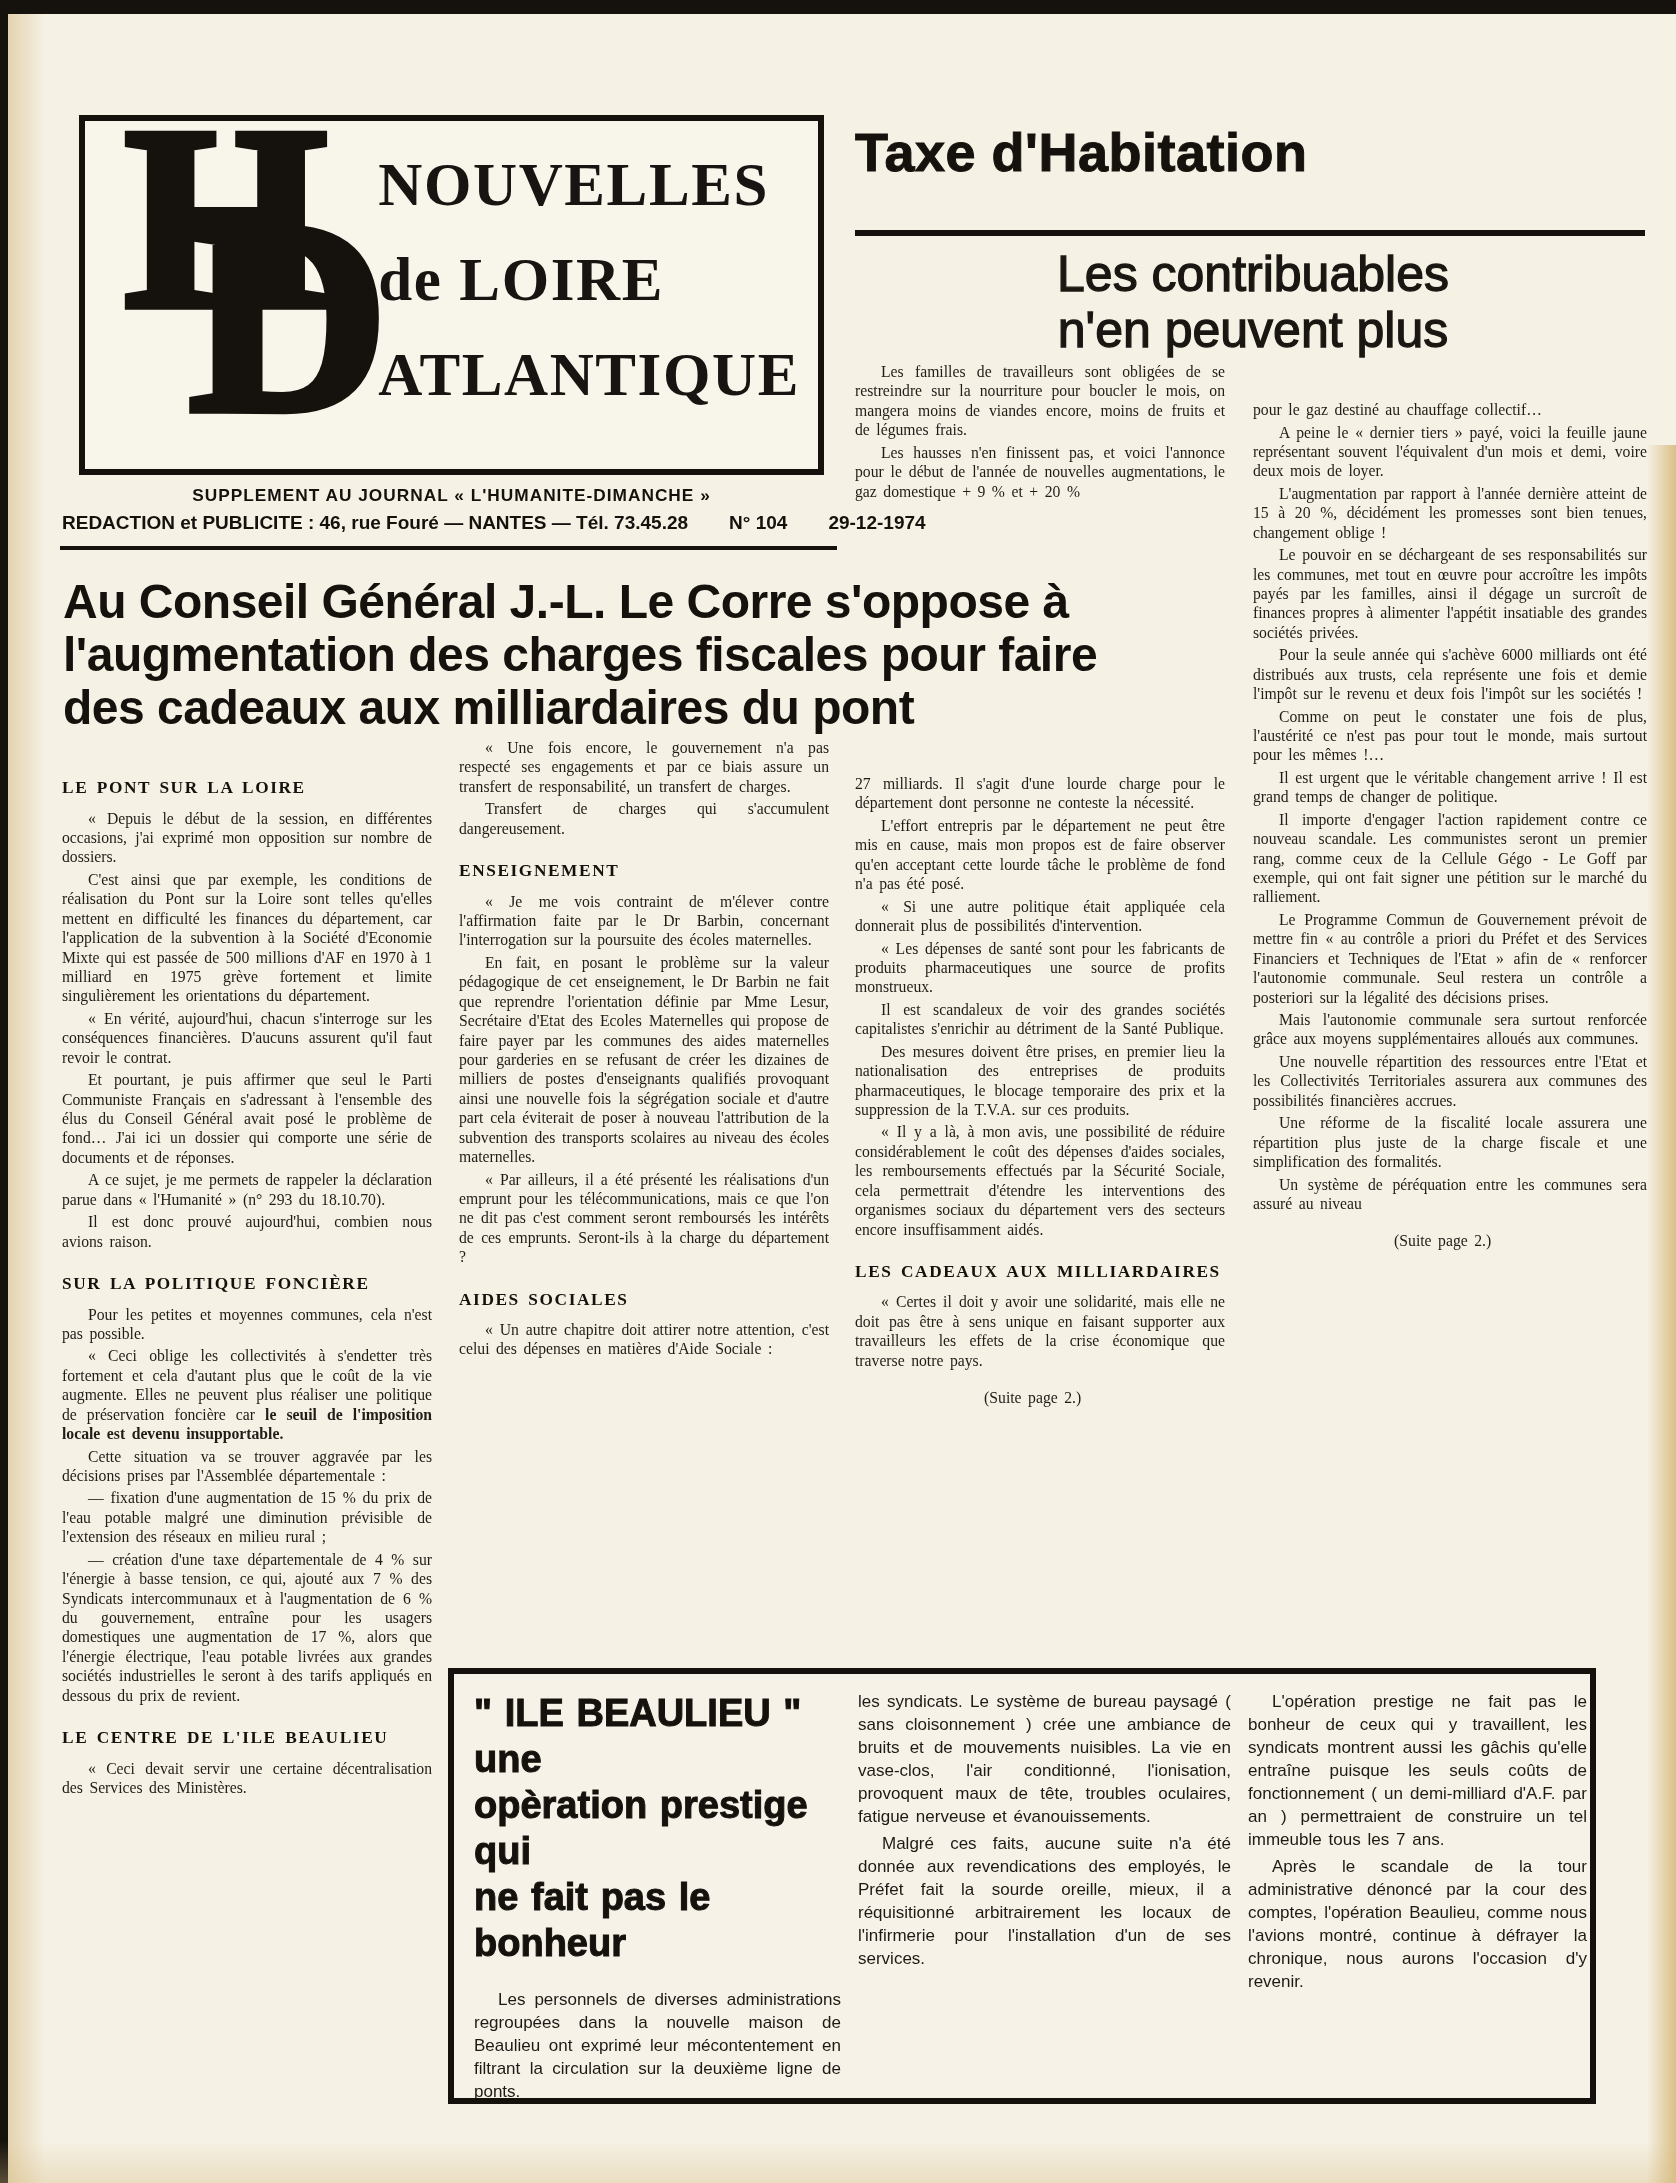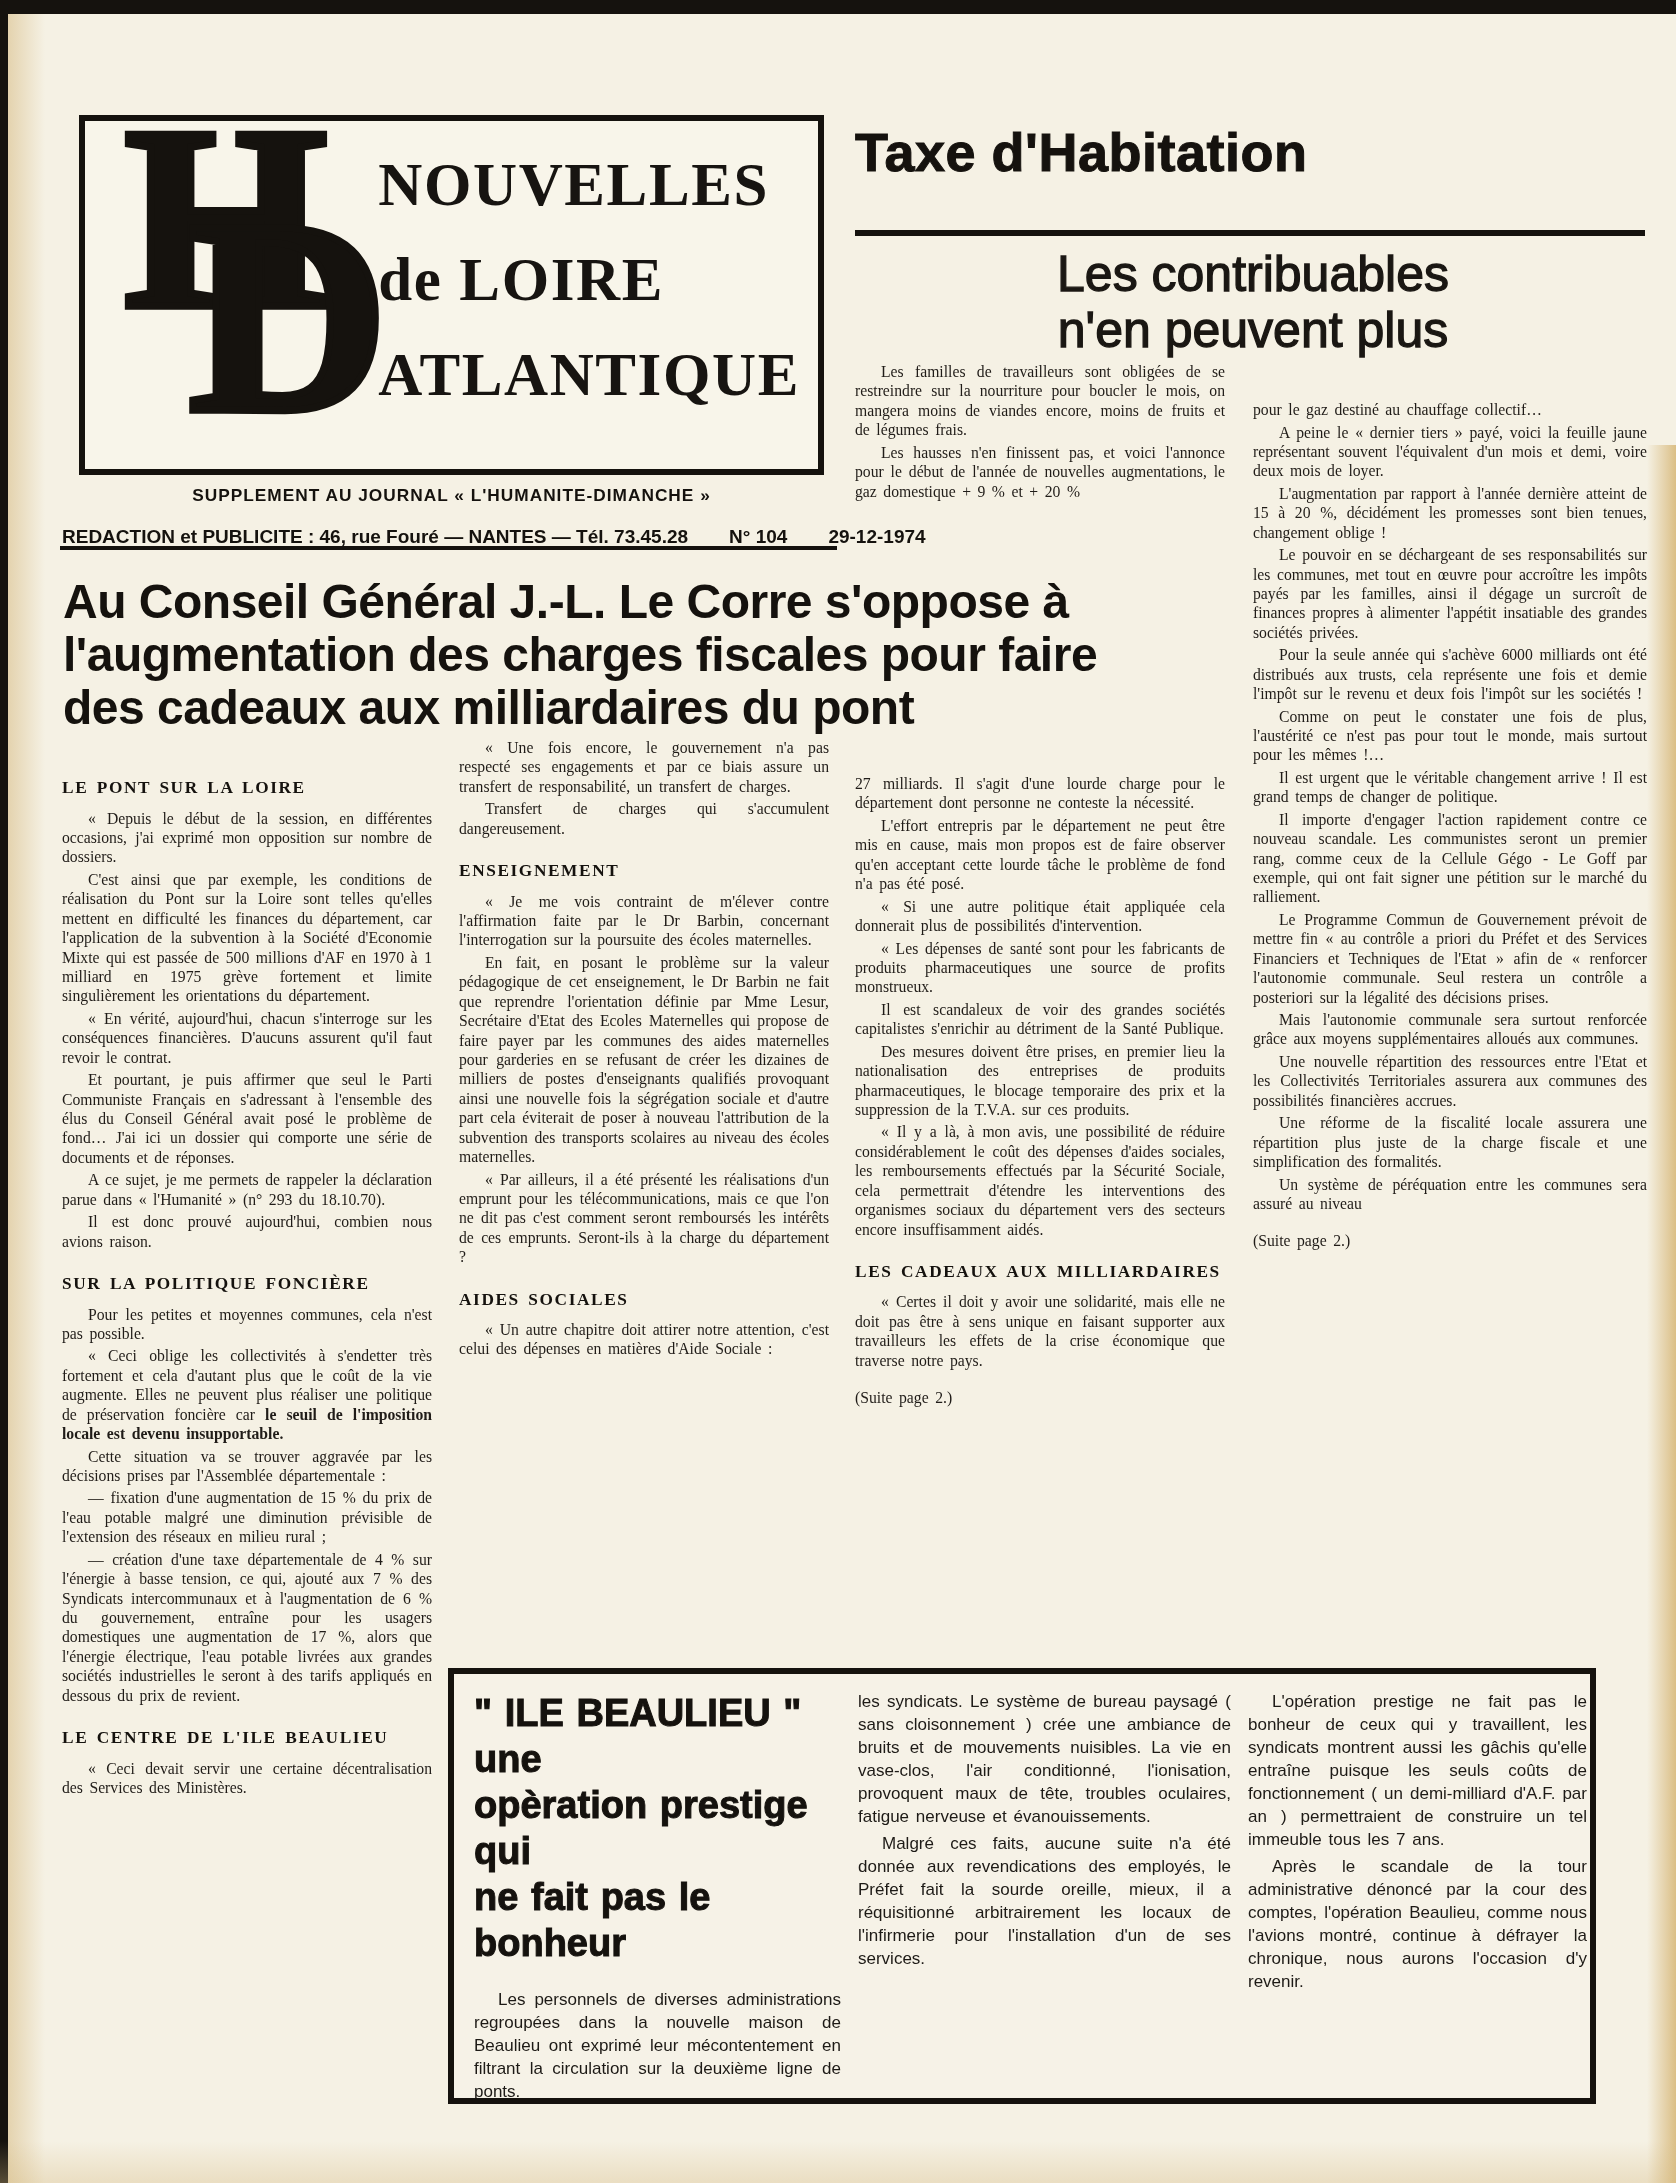--- a/index.html
+++ b/index.html
@@ -20,21 +20,21 @@
   .hd-logo{position:absolute;left:39px;top:10.5px;width:346px;height:330px;}
   .hd-h{position:absolute;left:0;top:-45px;font:700 262px/1 "Liberation Serif",serif;
       color:#15120e;-webkit-text-stroke:7.3px #15120e;}
   .hd-d{position:absolute;left:64px;top:45px;font:700 278px/1 "Liberation Serif",serif;
       color:#15120e;-webkit-text-stroke:7.3px #15120e;}
   .mast-title{position:absolute;right:14.7px;top:15.7px;width:425px;
       font:700 61px/95px "Liberation Serif",serif;color:#171411;letter-spacing:1.6px;}
   .supplement{position:absolute;left:79px;top:485px;width:745px;text-align:center;
       font:700 17.3px/21px "Liberation Sans",sans-serif;letter-spacing:1px;color:#15120e;}
   .redaction{position:absolute;left:62px;top:511px;width:780px;display:flex;gap:41px;
-      font:700 19px/23px "Liberation Sans",sans-serif;color:#15120e;white-space:nowrap;margin-top:14px;}
+      font:700 19px/23px "Liberation Sans",sans-serif;color:#15120e;white-space:nowrap;}
   .mast-rule{position:absolute;left:60px;top:546px;width:777px;height:4.2px;background:#15120e;}
   
   .kicker{position:absolute;left:855px;top:125px;font:700 54px/1 "Liberation Sans",sans-serif;
       color:#15120e;-webkit-text-stroke:1px #15120e;letter-spacing:0.5px;}
   .kicker-rule{position:absolute;left:855px;top:230px;width:790px;height:6.3px;background:#15120e;}
   .tax-headline{position:absolute;left:859px;top:246px;width:788px;text-align:center;
       font:400 50px/56px "Liberation Sans",sans-serif;color:#1a1713;-webkit-text-stroke:1.3px #1a1713;}
   
   .col{position:absolute;font:400 15.7px/19.4px "Liberation Serif",serif;color:#201c18;
       text-align:justify;word-spacing:2.6px;}
@@ -43,21 +43,21 @@
   .main-col1{left:62px;top:774px;width:370px;}
   .main-col2{left:459px;top:738px;width:370px;}
   .main-col3{left:855px;top:774px;width:370px;}
   .para{text-indent:26px;margin:0 0 3.1px;}
   .para.cont{text-indent:0;}
   .para .bold{font-weight:700;}
   .para.gap{margin-top:22px;}
   .subhead{font:700 17.3px/21px "Liberation Serif",serif;letter-spacing:1.6px;
       margin:22px 0 10.5px;text-align:left;text-indent:0;color:#15120e;}
   .col > .subhead:first-child{margin-top:3.1px;}
-  .suite{text-align:left;padding-right:14.7px;margin-top:18px;text-indent:0;}
+  .suite{text-align:center;padding-right:14.7px;margin-top:18px;text-indent:0;}
   
   .main-headline{position:absolute;left:63px;top:575px;width:1194px;
       font:700 48px/53px "Liberation Sans",sans-serif;color:#15120e;letter-spacing:-0.5px;}
   
   .beaulieu-box{position:absolute;left:448px;top:1668px;width:1148px;height:436px;
       border:6.3px solid #15120e;box-sizing:border-box;overflow:hidden;background:rgba(248,245,234,.45);}
   .box-col{position:absolute;font:400 17px/23px "Liberation Sans",sans-serif;color:#1d1a16;
       text-align:justify;word-spacing:2.1px;}
   .box-col .para{text-indent:24px;margin:0 0 4.2px;}
   .box-col .para.cont{text-indent:0;}

